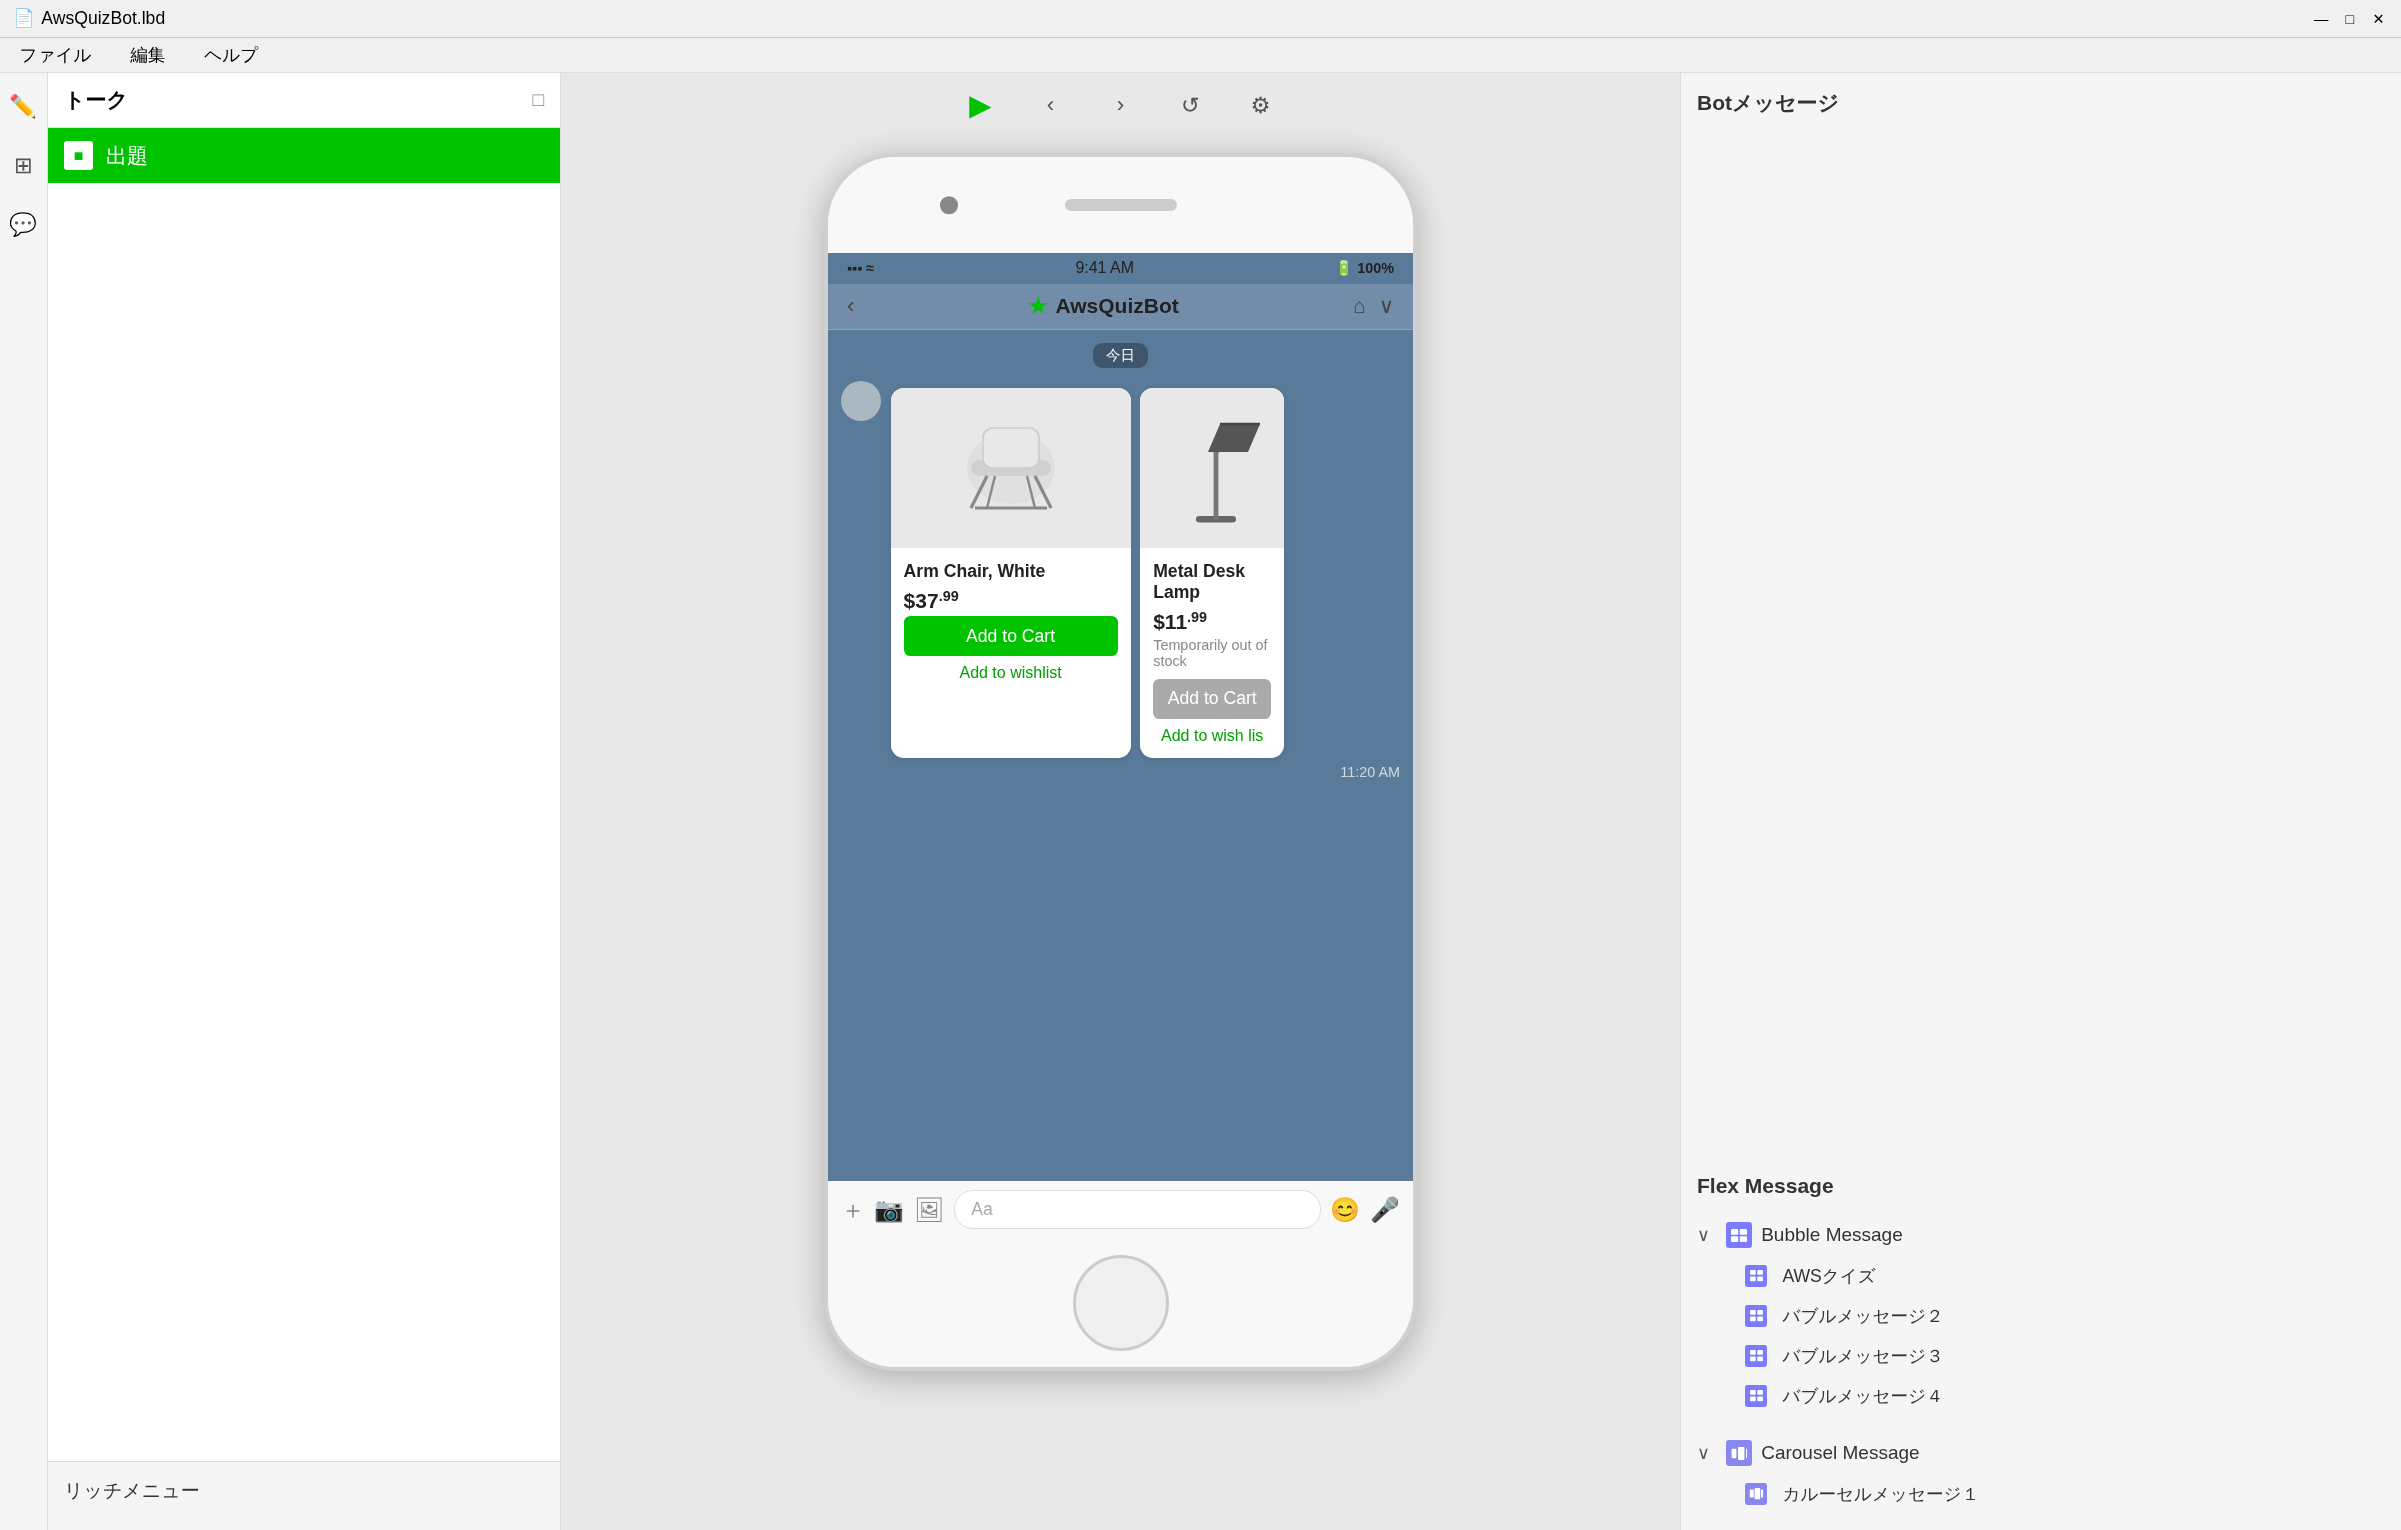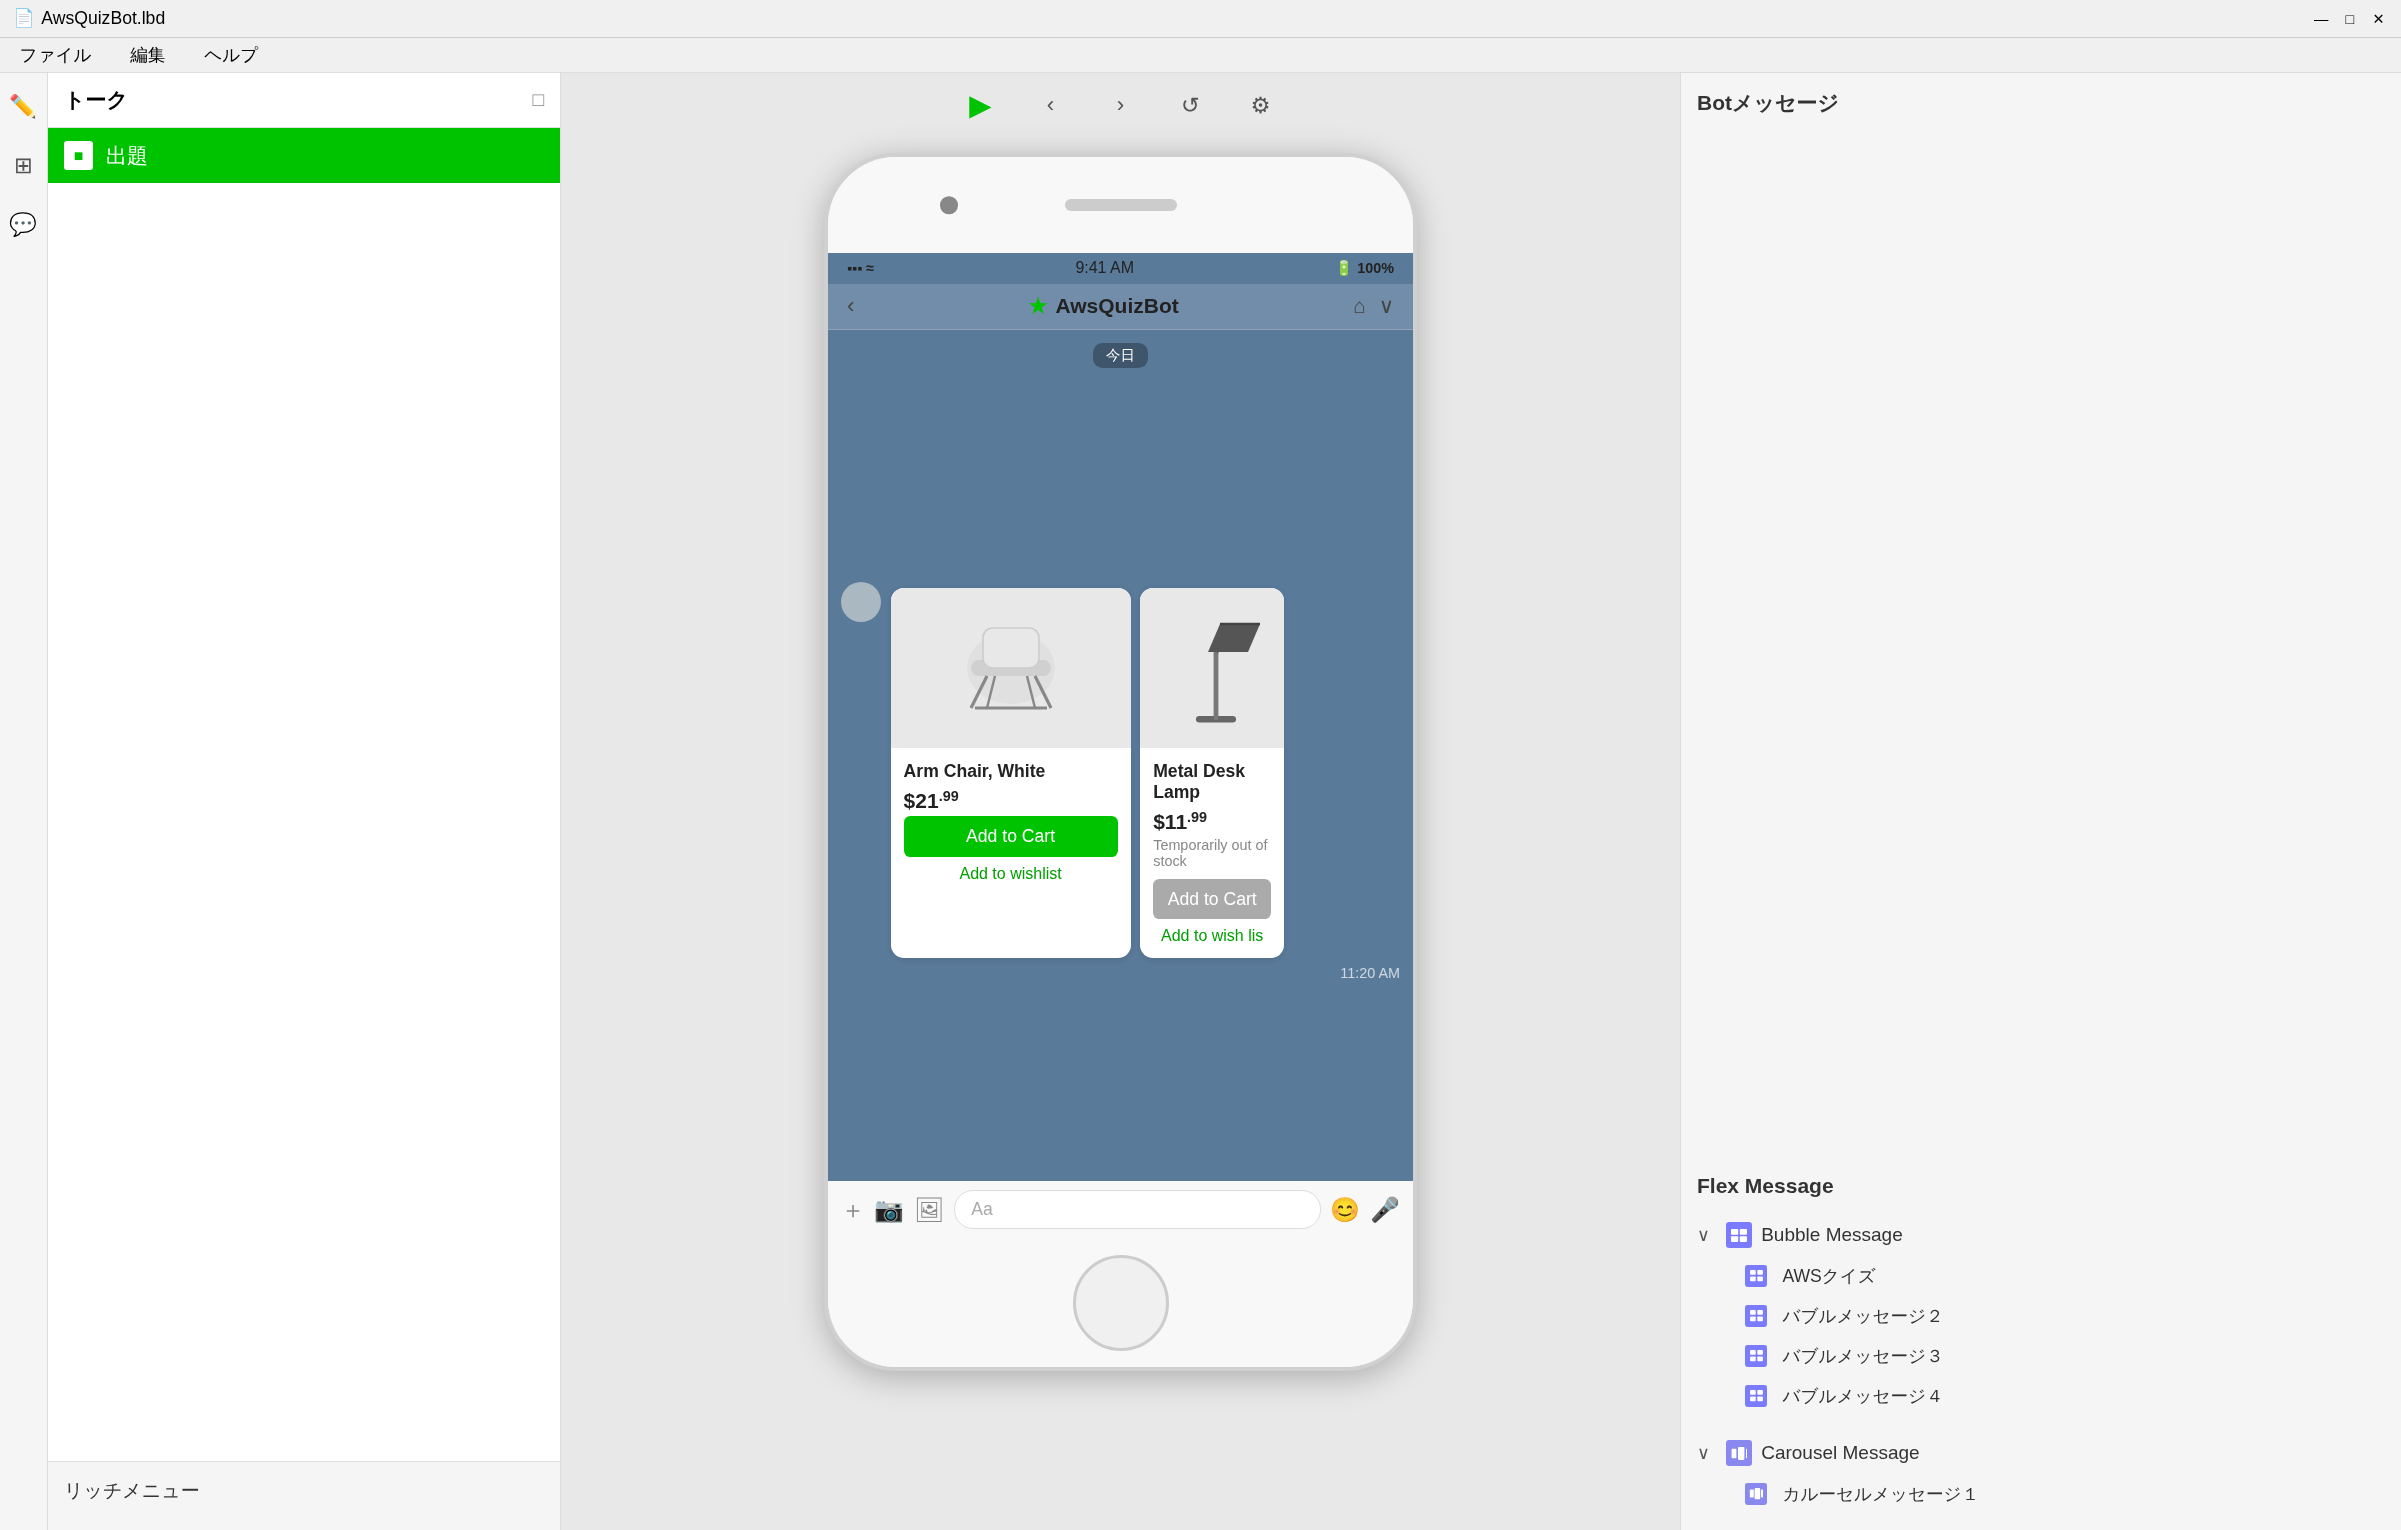--- a/index.html
+++ b/index.html
@@ -311,21 +311,20 @@
       display: inline-block;
     }
 
     
     .chat-content {
       flex: 1;
       padding: 0 13px;
       display: flex;
       flex-direction: column;
       overflow: hidden;
-      justify-content: center;
     }
 
     
     .user-avatar {
       width: 40px;
       height: 40px;
       border-radius: 50%;
       background: #aab8c2;
       flex-shrink: 0;
     }
@@ -625,21 +624,21 @@
                       <line x1="110" y1="90" x2="130" y2="130" stroke="#888" stroke-width="4"></line>
                       <line x1="60" y1="90" x2="50" y2="130" stroke="#888" stroke-width="3"></line>
                       <line x1="100" y1="90" x2="110" y2="130" stroke="#888" stroke-width="3"></line>
 
                       <line x1="35" y1="130" x2="125" y2="130" stroke="#888" stroke-width="4"></line>
                     </svg>
                   </div>
                   <div class="product-info">
                     <div class="product-name">Arm Chair, White</div>
                     <div class="product-price">
-                      <span class="price-main">$21</span><span class="price-cents">.99</span>
+                      <span class="price-main">$37</span><span class="price-cents">.99</span>
                     </div>
                     <button class="add-to-cart-btn">Add to Cart</button>
                     <div class="wishlist-link">Add to wishlist</div>
                   </div>
                 </div>
 
                 <div class="product-card partial">
                   <div class="product-image">
 
                     <svg width="128" height="128" viewBox="0 0 160 160">

